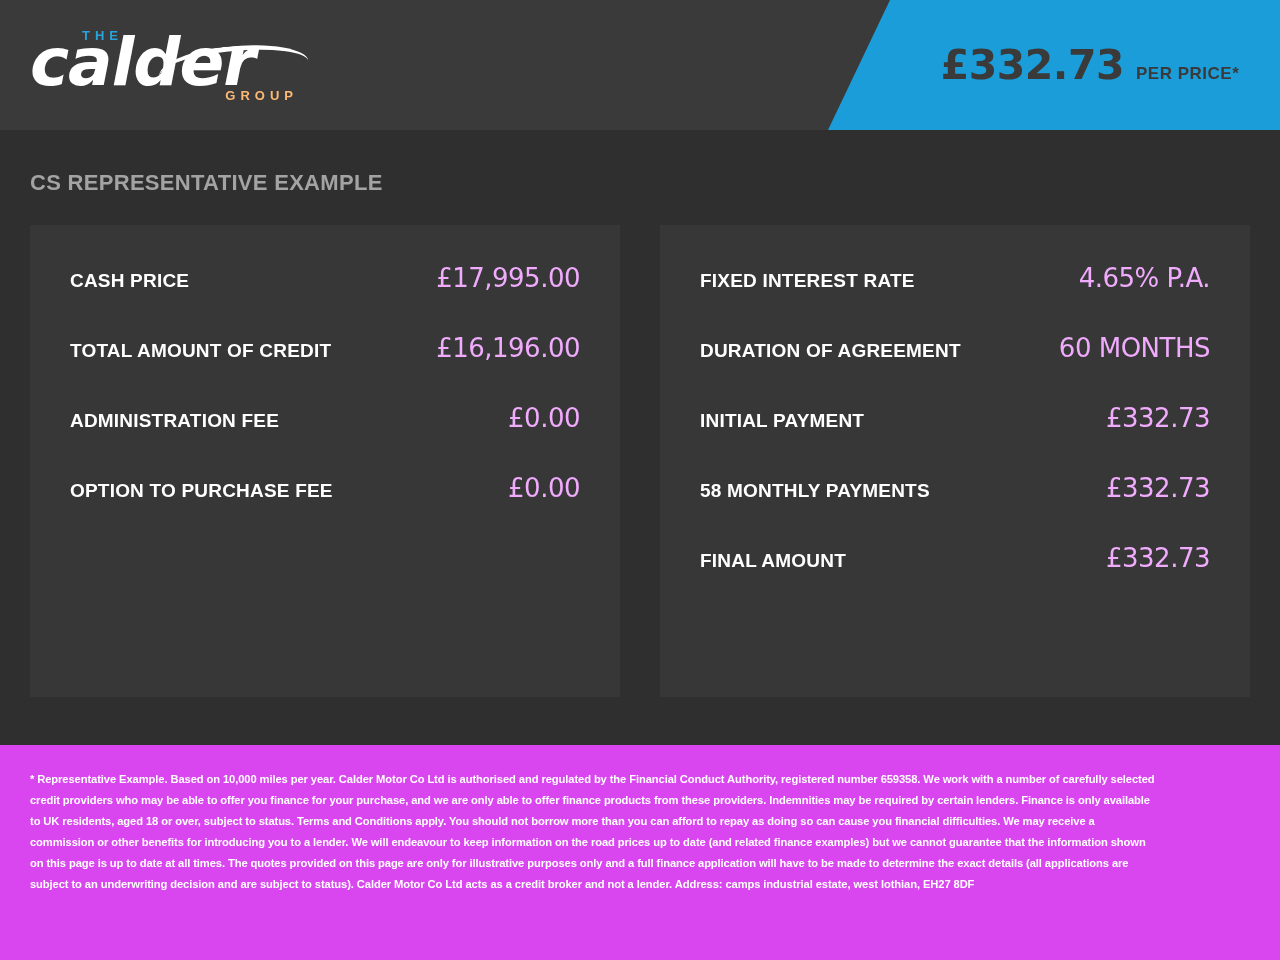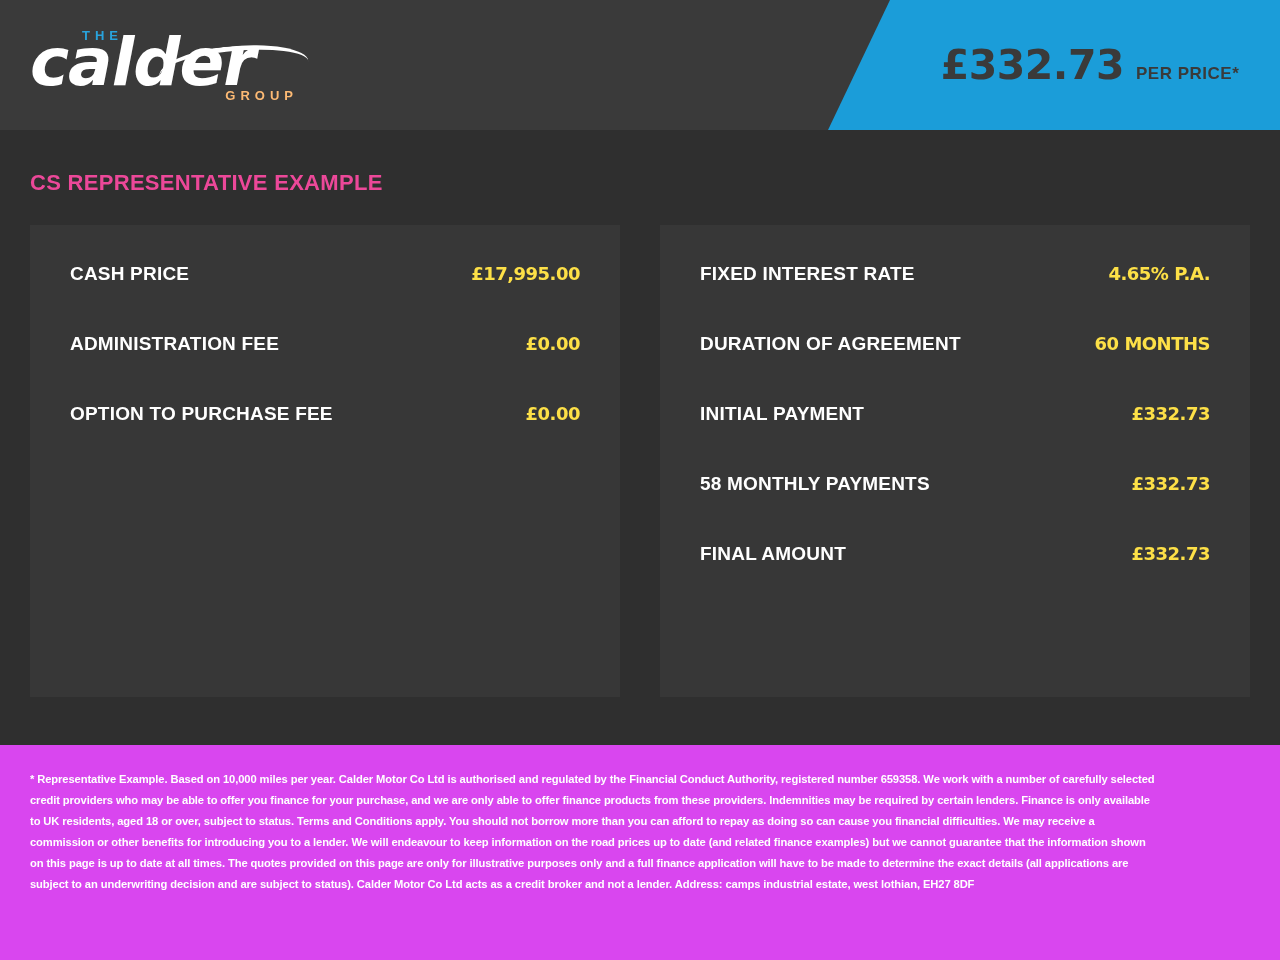--- a/index.html
+++ b/index.html
@@ -111,21 +111,21 @@
 
   
   .main {
     background: #2f2f2f;
     padding: 40px 30px 0 30px;
     height: 615px;
   }
   .section-title {
     font-size: 22px;
     font-weight: 700;
-    color: #ec4899;
+    color: #a3a3a3;
     letter-spacing: 0.3px;
     margin-bottom: 29px;
   }
   .panels {
     display: flex;
     gap: 40px;
     justify-content: flex-end;
   }
   .panel {
     background: #373737;
@@ -139,26 +139,25 @@
     justify-content: space-between;
     height: 70px;
   }
   .row-label {
     font-size: 19px;
     font-weight: 700;
     color: #ffffff;
     letter-spacing: 0.2px;
   }
   .row-value {
-    font-size: 18px;
-    color: #fde047;
+    font-size: 26px;
+    color: #f0abfc;
     font-family: "DejaVu Sans", sans-serif;
     letter-spacing: -0.5px;
     white-space: nowrap;
-    font-weight: bold;
   }
 
   
   .footer {
     background: #d946ef;
     padding: 24px 30px 20px 30px;
     height: 215px;
   }
   .footer-text {
     font-size: 11.2px;
@@ -192,20 +191,24 @@
   <div class="section-title">CS REPRESENTATIVE EXAMPLE</div>
 
   <div class="panels">
 
     <div class="panel">
       <div class="row">
         <span class="row-label">CASH PRICE</span>
         <span class="row-value">£17,995.00</span>
       </div>
       <div class="row">
+        <span class="row-label">TOTAL AMOUNT OF CREDIT</span>
+        <span class="row-value">£16,196.00</span>
+      </div>
+      <div class="row">
         <span class="row-label">ADMINISTRATION FEE</span>
         <span class="row-value">£0.00</span>
       </div>
       <div class="row">
         <span class="row-label">OPTION TO PURCHASE FEE</span>
         <span class="row-value">£0.00</span>
       </div>
     </div>
 
     <div class="panel">

